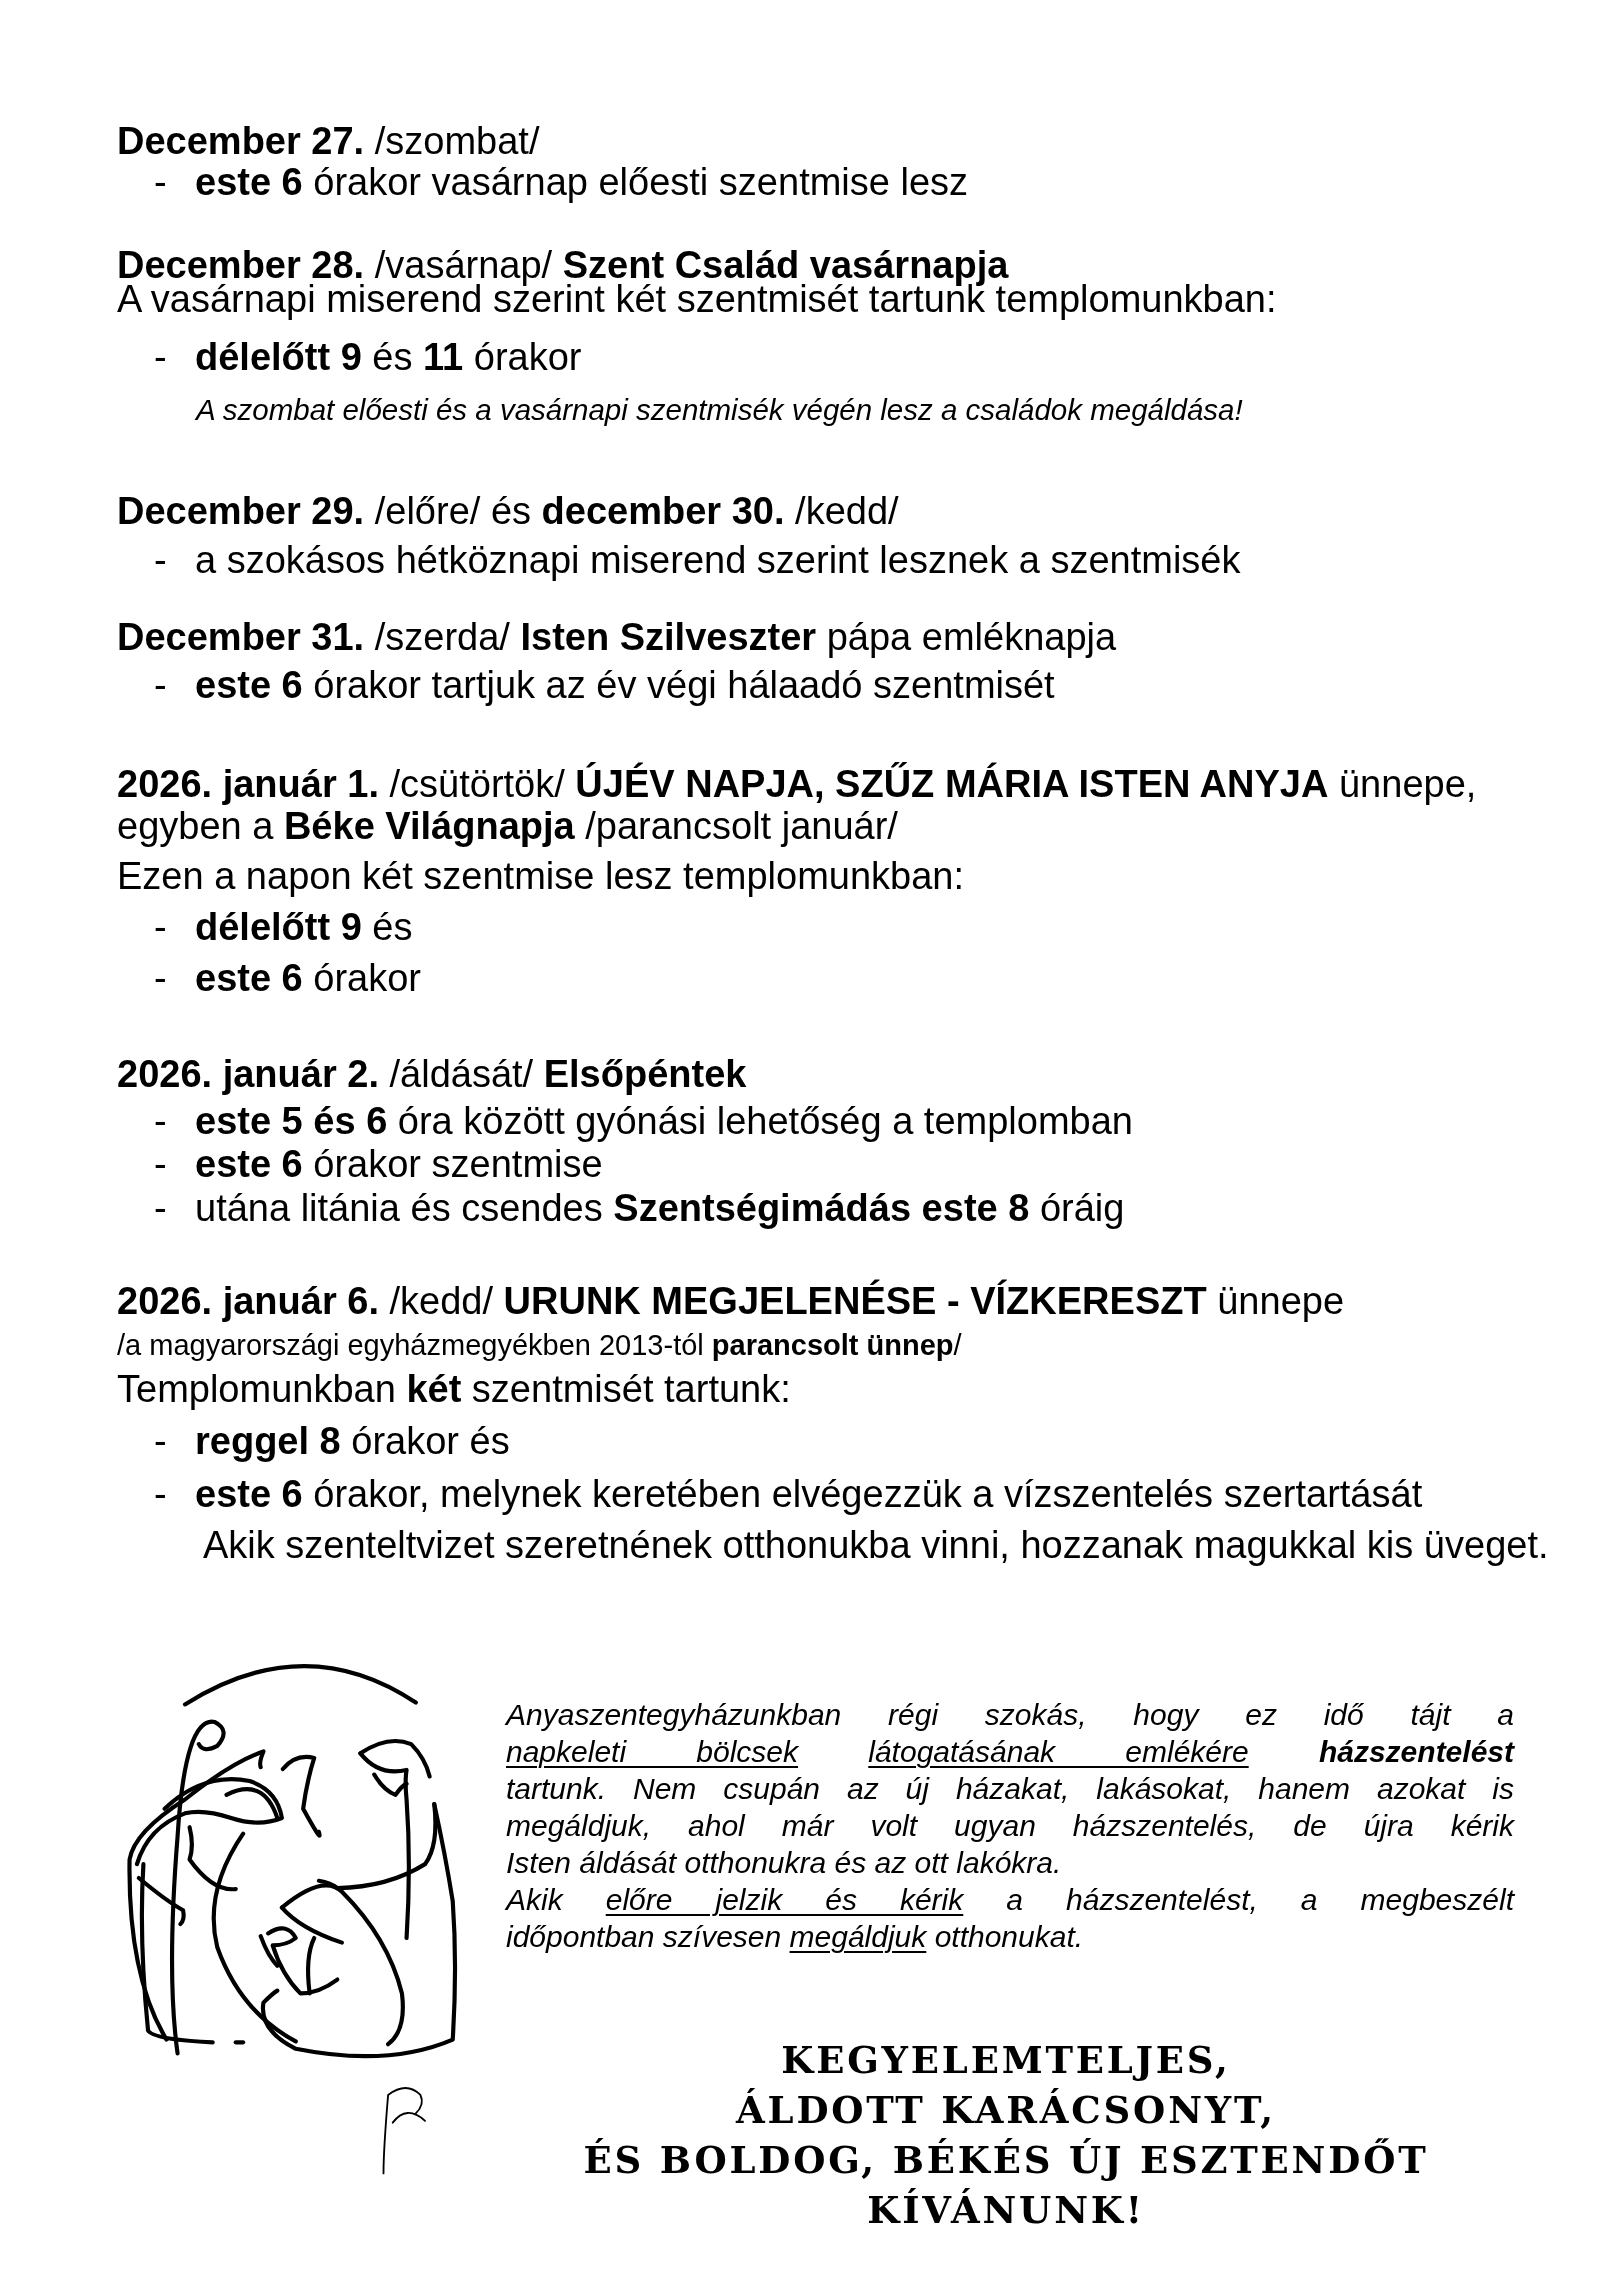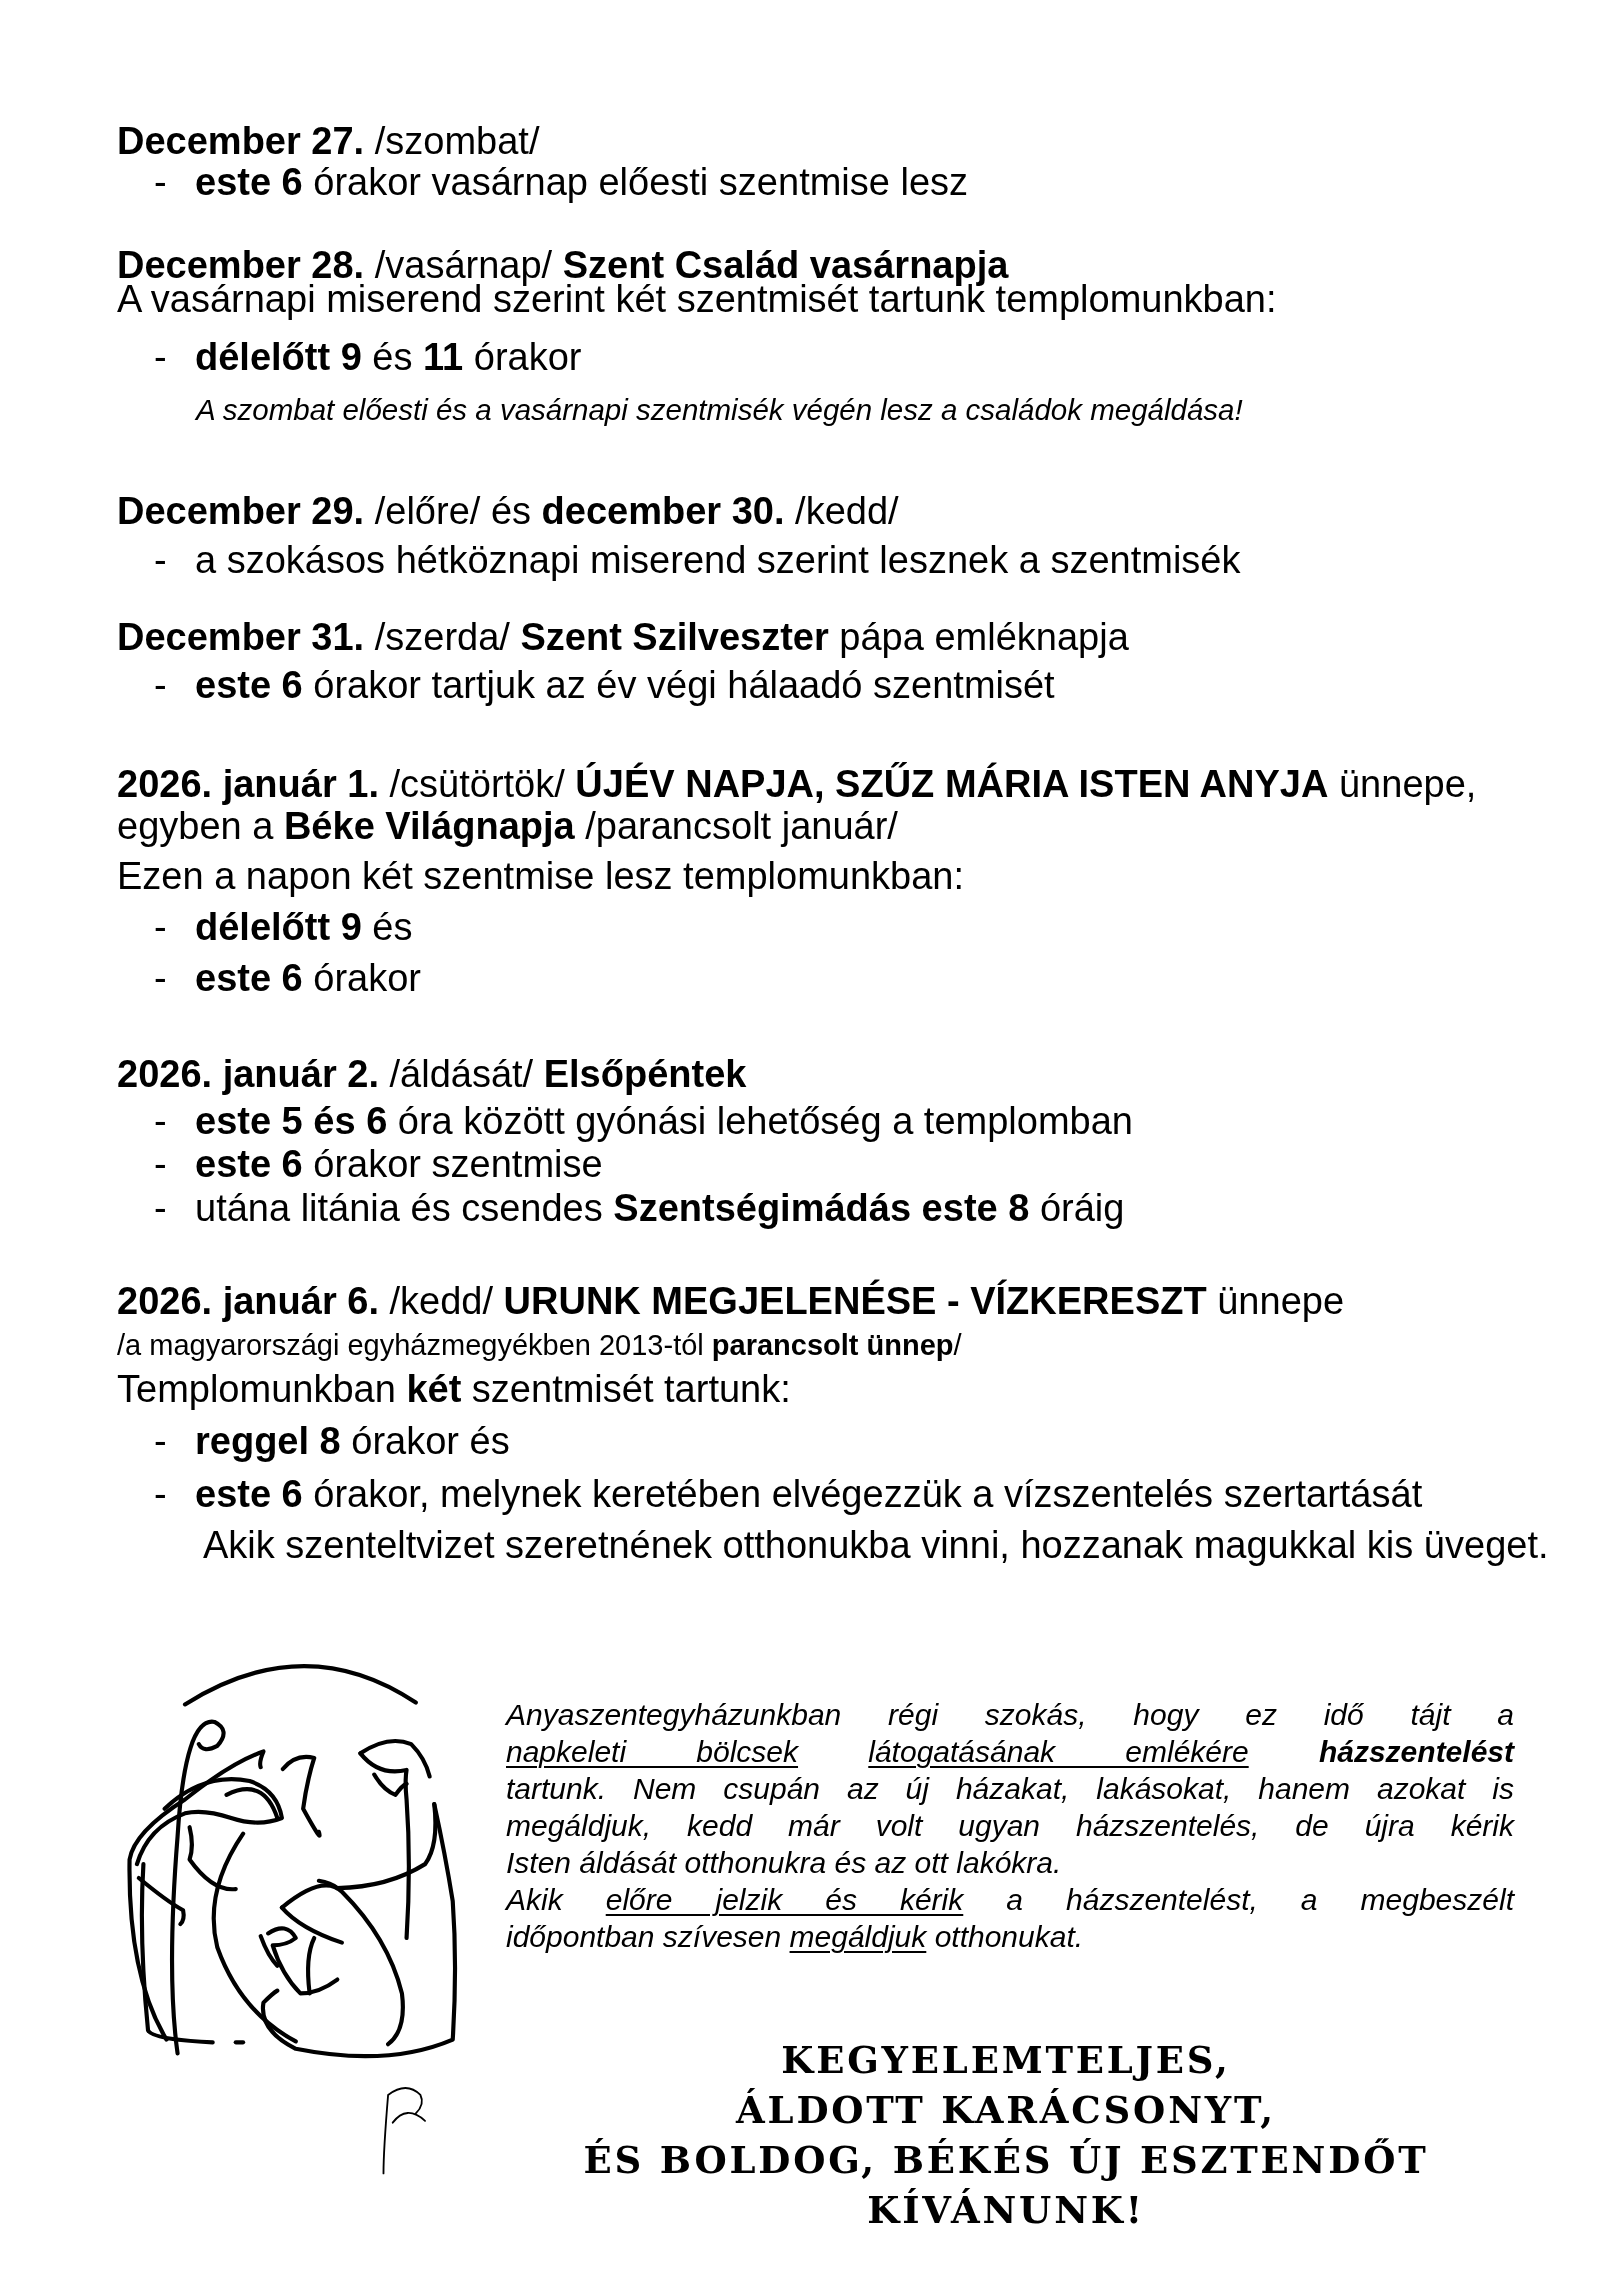--- a/index.html
+++ b/index.html
@@ -45,21 +45,21 @@
   <span>/előre/</span><span> és </span><span class="b">december 30.</span>
   <span>/kedd/</span>
 </div>
 <div class="ln" style="top:540px">
   <span class="dash">-</span><span>a szokásos hétköznapi miserend szerint lesznek a szentmisék</span>
 </div>
 
 <div class="ln" style="top:617px">
   <span class="b">December 31.</span>
   <span>/szerda/</span>
-  <span class="b">Szent Szilveszter</span><span> pápa emléknapja</span>
+  <span class="b">Isten Szilveszter</span><span> pápa emléknapja</span>
 </div>
 <div class="ln" style="top:665px">
   <span class="dash">-</span><span class="b">este 6</span><span> órakor tartjuk az év végi hálaadó szentmisét</span>
 </div>
 
 <div class="ln" style="top:764px">
   <span class="b">2026. január 1.</span>
   <span>/csütörtök/</span>
   <span class="b">ÚJÉV NAPJA, SZŰZ MÁRIA ISTEN ANYJA</span><span> ünnepe,</span>
 </div>
@@ -130,21 +130,21 @@
   <path d="M162 298 Q170 320 180 330"></path>
   <path d="M220 300 Q210 320 215 360"></path>
   <path d="M135 413 L143 413"></path>
   <path d="M300 470 Q295 530 295 555 M300 470 Q320 455 335 470 Q340 480 330 490 M305 500 Q320 480 340 498" stroke-width="2"></path>
 </svg>
 
 <div class="para" style="top:1696px" id="blessing">
     <span class="row"><span>Anyaszentegyházunkban régi szokás, hogy ez idő tájt a</span></span>
     <span class="row"><span class="u">napkeleti bölcsek</span><span> </span><span class="u">látogatásának emlékére</span><span> </span><span class="b">házszentelést</span></span>
     <span class="row"><span>tartunk. Nem csupán az új házakat, lakásokat, hanem azokat is</span></span>
-    <span class="row"><span>megáldjuk, kedd már volt ugyan házszentelés, de újra kérik</span></span>
+    <span class="row"><span>megáldjuk, ahol már volt ugyan házszentelés, de újra kérik</span></span>
     <span class="row last"><span>Isten áldását otthonukra és az ott lakókra.</span></span>
     <span class="row"><span>Akik </span><span class="u">előre jelzik és kérik</span><span> a házszentelést, a megbeszélt</span></span>
     <span class="row last"><span>időpontban szívesen </span><span class="u">megáldjuk</span><span> otthonukat.</span></span>
   </div>
 
 <div class="greet">
   <div>KEGYELEMTELJES,</div>
   <div>ÁLDOTT KARÁCSONYT,</div>
   <div>ÉS BOLDOG, BÉKÉS ÚJ ESZTENDŐT</div>
   <div>KÍVÁNUNK!</div>

